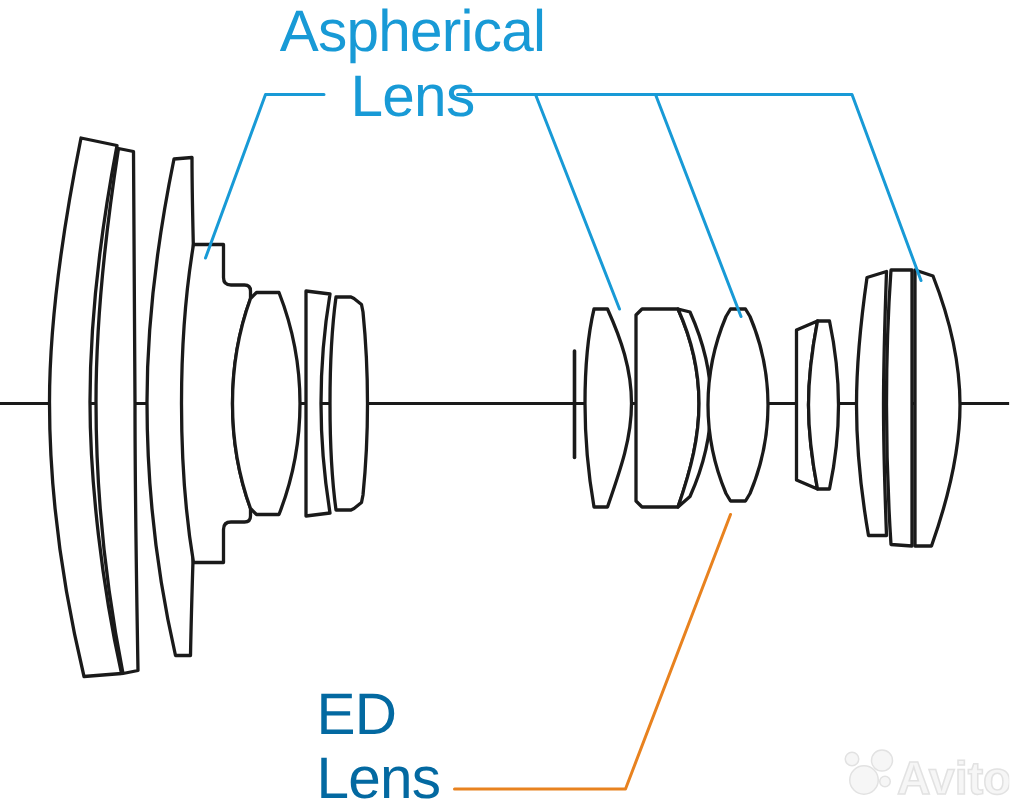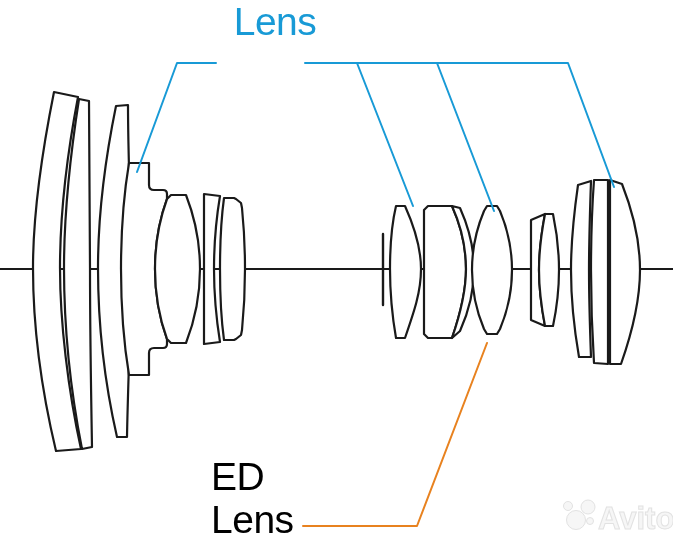--- a/index.html
+++ b/index.html
@@ -12,21 +12,21 @@
   .axis{stroke:#1a1a1a;stroke-width:2;}
   .stop{stroke:#1a1a1a;stroke-width:2.4;stroke-linecap:round;}
   .leader{fill:none;stroke-width:2;stroke-linejoin:round;stroke-linecap:round;}
   .label{position:absolute;font-weight:400;letter-spacing:-0.5px;}
   .label-aspherical{
     left:163px;top:0px;width:224px;text-align:center;
     font-size:39px;line-height:43px;color:#189ad6;
   }
   .label-ed{
     left:211px;top:455px;width:160px;text-align:left;
-    font-size:39px;line-height:43px;color:#000000;
+    font-size:39px;line-height:43px;color:#0369a1;
   }
   .watermark-text{
     font-family:"Liberation Sans",sans-serif;font-weight:bold;
   }
 </style>
 </head>
 <body>
 
 <div class="stage">
 
@@ -78,20 +78,21 @@
     <g>
       <circle cx="576" cy="520" r="9.5" stroke-width="1" fill="#f6f6f6" stroke="#e2e2e2"></circle>
       <circle cx="568" cy="506" r="4.5" stroke-width="1" fill="#f6f6f6" stroke="#e2e2e2"></circle>
       <circle cx="588" cy="507" r="7" stroke-width="1" fill="#f6f6f6" stroke="#e2e2e2"></circle>
       <circle cx="590" cy="521" r="3.5" stroke-width="1" fill="#f6f6f6" stroke="#e2e2e2"></circle>
       <text x="598" y="529" class="watermark-text" font-size="31" stroke-width="1" fill="#f6f6f6" stroke="#e2e2e2">Avito</text>
     </g>
   </svg>
 
   <div class="label label-aspherical">
+    <div>Aspherical</div>
     <div>Lens</div>
   </div>
 
   <div class="label label-ed">
     <div>ED</div>
     <div>Lens</div>
   </div>
 
 </div>
 

